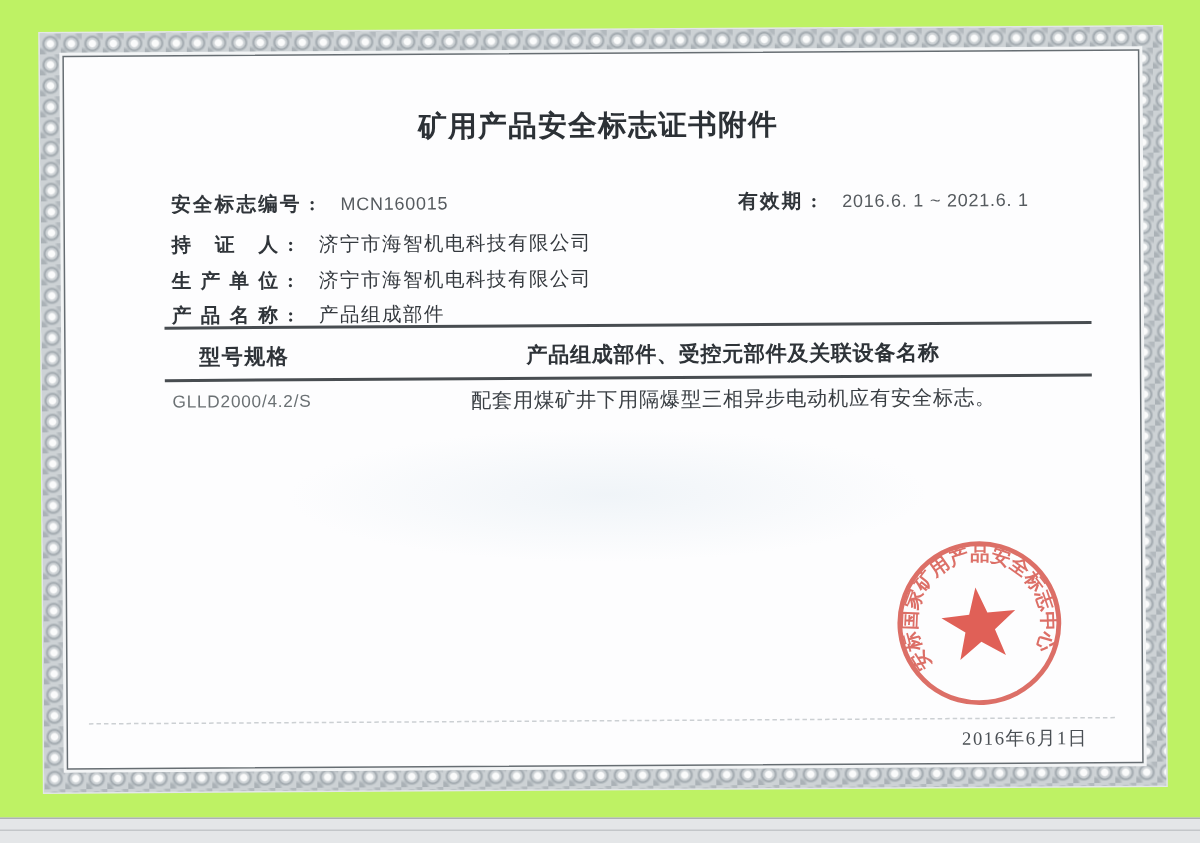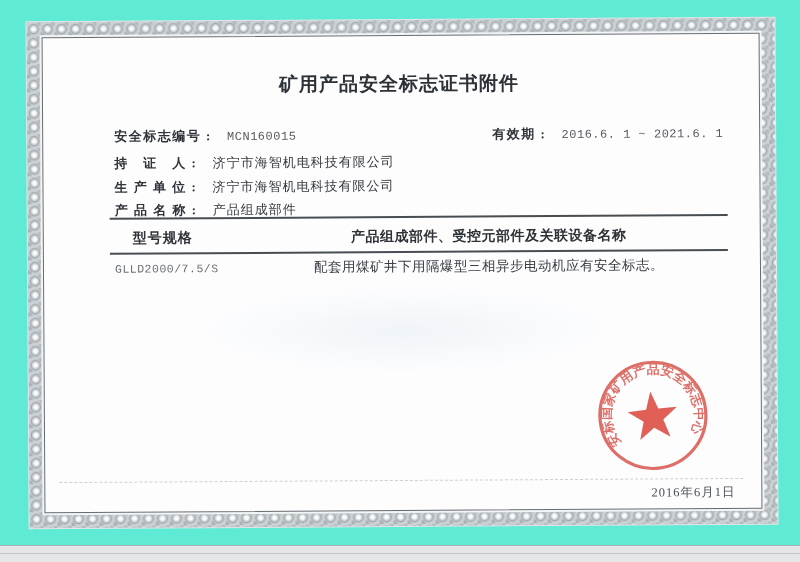--- a/index.html
+++ b/index.html
@@ -1,21 +1,21 @@
 <!DOCTYPE html>
 <html><head>
 <meta charset="utf-8">
 <style>
   html,body{margin:0;padding:0;}
   body{
     width:800px;height:562px;overflow:hidden;
     background:#fbfbfc;
     font-family:"Liberation Serif","DejaVu Serif",serif;
   }
-  .page{position:relative;width:800px;height:562px;background:#5eead4;}
+  .page{position:relative;width:800px;height:562px;background:#bef264;}
   .tilt{position:absolute;inset:0;transform:rotate(-0.35deg);transform-origin:400px 270px;}
 
   
   .frame{
     position:absolute;left:28px;top:20px;width:748px;height:506px;
     background-color:#cdd2d5;
     background-image:
       radial-gradient(circle at 7px 7px, rgba(255,255,255,0.9) 2px, rgba(255,255,255,0) 3px),
       radial-gradient(circle at 7px 7px, rgba(255,255,255,0) 3.5px, rgba(118,128,136,0.55) 4.5px, rgba(118,128,136,0) 6px),
       radial-gradient(circle at 0px 14px, rgba(118,128,136,0.40) 3px, rgba(118,128,136,0) 5px),
@@ -34,21 +34,21 @@
 
   .title{
     position:absolute;left:0;top:71px;width:800px;margin:0;
     text-align:center;font-size:19px;font-weight:bold;letter-spacing:1px;
     color:#2c3136;
   }
 
   .field{position:absolute;left:115px;font-size:13px;white-space:nowrap;}
   .flabel{font-weight:700;letter-spacing:1.5px;color:#30353a;}
   .fvalue{margin-left:12px;letter-spacing:1px;color:#34393e;}
-  .mono{font-family:Liberation Mono, monospace;font-size:12px;color:#565b5f;letter-spacing:0.5px;}
+  .mono{font-family:Liberation Sans, sans-serif;font-size:12px;color:#565b5f;letter-spacing:0.5px;}
 
   .f-sn{top:126px;}
   .f-holder{top:153px;}
   .f-maker{top:177px;}
   .f-product{top:200px;}
   .f-validity{position:absolute;left:493px;top:126px;font-size:13px;white-space:nowrap;}
 
   .rule{position:absolute;left:110px;width:618px;height:2px;background:#484d51;}
   .rule-top{top:216px;}
   .rule-mid{top:251px;}
@@ -56,21 +56,21 @@
   .th{position:absolute;top:228px;font-size:14px;font-weight:bold;color:#2e3338;white-space:nowrap;}
   .th1{left:133px;letter-spacing:1px;text-align:center;}
   .th2{left:250px;width:478px;text-align:center;letter-spacing:0.5px;}
 
   .cell-model{position:absolute;left:115px;top:261px;font-size:11.5px;color:#6b7174;}
   .cell-desc{position:absolute;left:250px;top:258px;width:478px;text-align:center;
     font-size:13.5px;color:#393e43;letter-spacing:0.5px;white-space:nowrap;}
 
   .dotted{position:absolute;left:58px;top:480px;width:684px;border-top:1px dashed #ccd0d3;}
 
-  .issue-date{position:absolute;left:640px;top:486px;width:104px;text-align:center;
+  .issue-date{position:absolute;left:640px;top:486px;width:104px;text-align:left;
     font-size:12.5px;color:#4a4f54;letter-spacing:1px;white-space:nowrap;}
 
   .stamp{position:absolute;left:594px;top:359px;}
 
   .scan-artifact{position:absolute;left:190px;top:285px;width:430px;height:90px;
     background:radial-gradient(ellipse at 50% 50%, rgba(224,234,241,0.45), rgba(224,234,241,0) 70%);}
 
   .scan-bottom{position:absolute;left:0;top:545px;width:800px;height:17px;
     background:#e4e6e8;border-top:1px solid #adb1b4;}
   .scan-line{position:absolute;left:0;top:553px;width:800px;height:1px;background:#c3c6c9;}
@@ -114,21 +114,21 @@
       <div class="field f-product">
         <span class="flabel">产 品 名 称 :</span>
         <span class="fvalue">产品组成部件</span>
       </div>
 
       <div class="rule rule-top"></div>
       <div class="th th1">型号规格</div>
       <div class="th th2">产品组成部件、受控元部件及关联设备名称</div>
       <div class="rule rule-mid"></div>
 
-      <div class="cell-model mono">GLLD2000/7.5/S</div>
+      <div class="cell-model mono">GLLD2000/4.2/S</div>
       <div class="cell-desc">配套用煤矿井下用隔爆型三相异步电动机应有安全标志。</div>
 
       <div class="dotted"></div>
 
       <svg class="stamp" width="116" height="116" viewBox="0 0 116 116">
         <g transform="rotate(-6 58 58)" opacity="0.88">
           <circle cx="58" cy="58" r="53" fill="none" stroke-width="3.2" stroke="#d85c52"></circle>
           <defs>
             <path id="stampArc" d="M 23.6 82.1 A 42 42 0 1 1 92.4 82.1" fill="none"></path>
           </defs>

